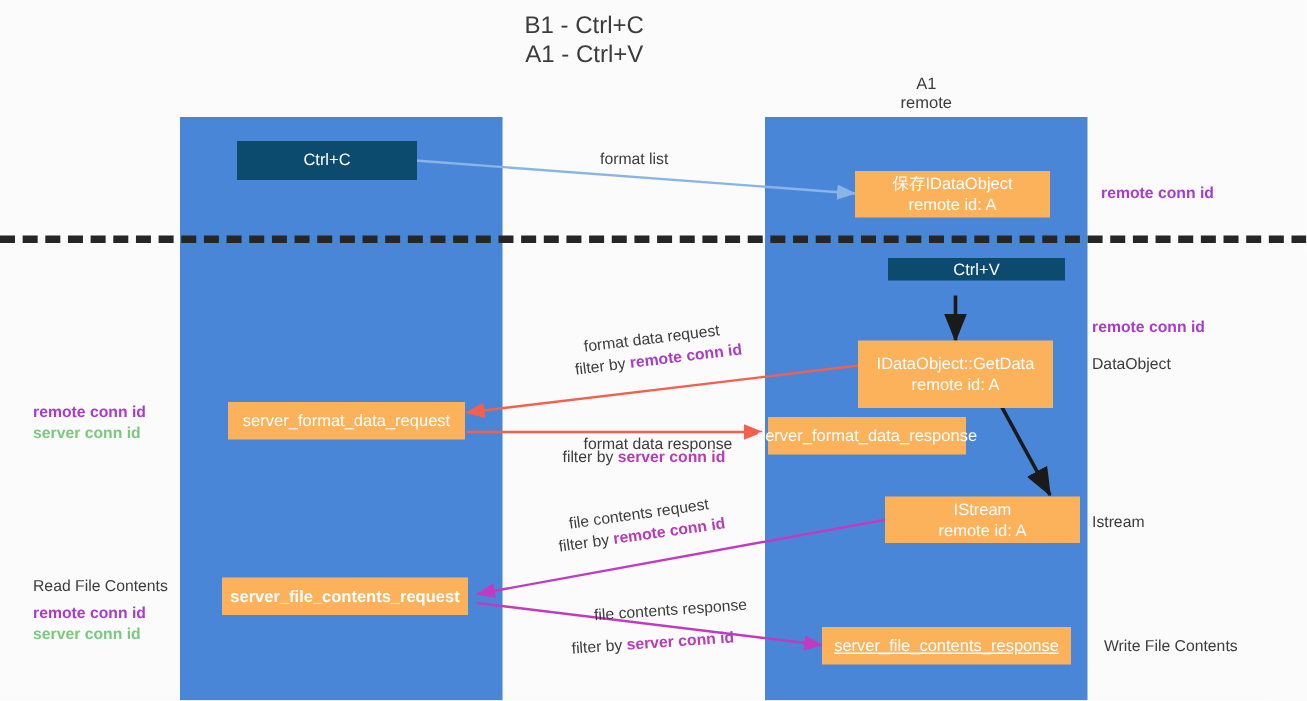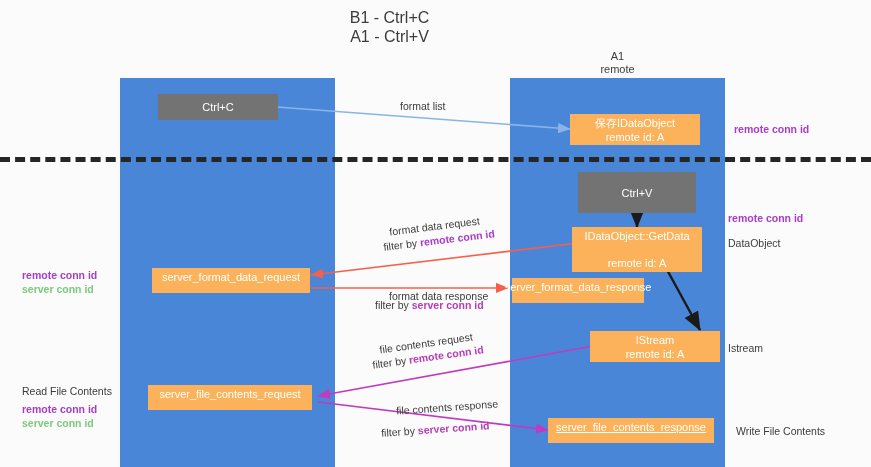--- a/index.html
+++ b/index.html
@@ -53,22 +53,22 @@
     display: flex;
     flex-direction: column;
     align-items: center;
     justify-content: center;
     color: #ffffff;
     font-size: 11px;
     line-height: 14px;
     text-align: center;
     padding: 2px 4px;
   }
-  .box-green { background: #737373; }
-  .box-orange { background: #fbb martin; justify-content: space-between; }
+  .box-green { background: #0c4a6e; }
+  .box-orange { background: #fbb martin; }
   .box-orange { background: #fcb25a; }
 
   .note {
     position: absolute;
     font-size: 10.5px;
     color: #3c3c3c;
     line-height: 14px;
     white-space: nowrap;
   }
   .note.purple { color: #a83cc8; font-weight: bold; }
@@ -153,21 +153,21 @@
 
   <div class="box box-green" style="left:158px; top:94px; width:120px; height:26px;">
     <span>Ctrl+C</span>
   </div>
 
   <div class="box box-orange" style="left:570px; top:114px; width:130px; height:31px;">
     <span>保存IDataObject</span>
     <span>remote id: A</span>
   </div>
 
-  <div class="box box-green" style="left:578px; top:172px; width:118px; height:41px;">
+  <div class="box box-green" style="left:592px; top:172px; width:118px; height:15px;">
     <span>Ctrl+V</span>
   </div>
 
   <div class="box box-orange" style="left:572px; top:227px; width:130px; height:45px;">
     <span>IDataObject::GetData</span>
     <span>remote id: A</span>
   </div>
 
   <div class="box box-orange" style="left:152px; top:268px; width:158px; height:25px;">
     <span>server_format_data_request</span>
@@ -175,21 +175,21 @@
 
   <div class="box box-orange" style="left:512px; top:278px; width:132px; height:25px;">
     <span>server_format_data_response</span>
   </div>
 
   <div class="box box-orange" style="left:590px; top:331px; width:130px; height:31px;">
     <span>IStream</span>
     <span>remote id: A</span>
   </div>
 
-  <div class="box box-orange" style="left:148px; top:385px; width:164px; height:25px;">
+  <div class="box box-orange" style="left:148px; top:385px; width:164px; height:25px;font-weight:bold;">
     <span>server_file_contents_request</span>
   </div>
 
   <div class="box box-orange" style="left:548px; top:418px; width:166px; height:25px;text-decoration:underline;">
     <span>server_file_contents_response</span>
   </div>
 
   <div class="lbl" style="left:400px; top:99px;">format list</div>
 
   <div class="lbl" style="left:389px; top:219px; transform:rotate(-7deg);">format data request</div>

